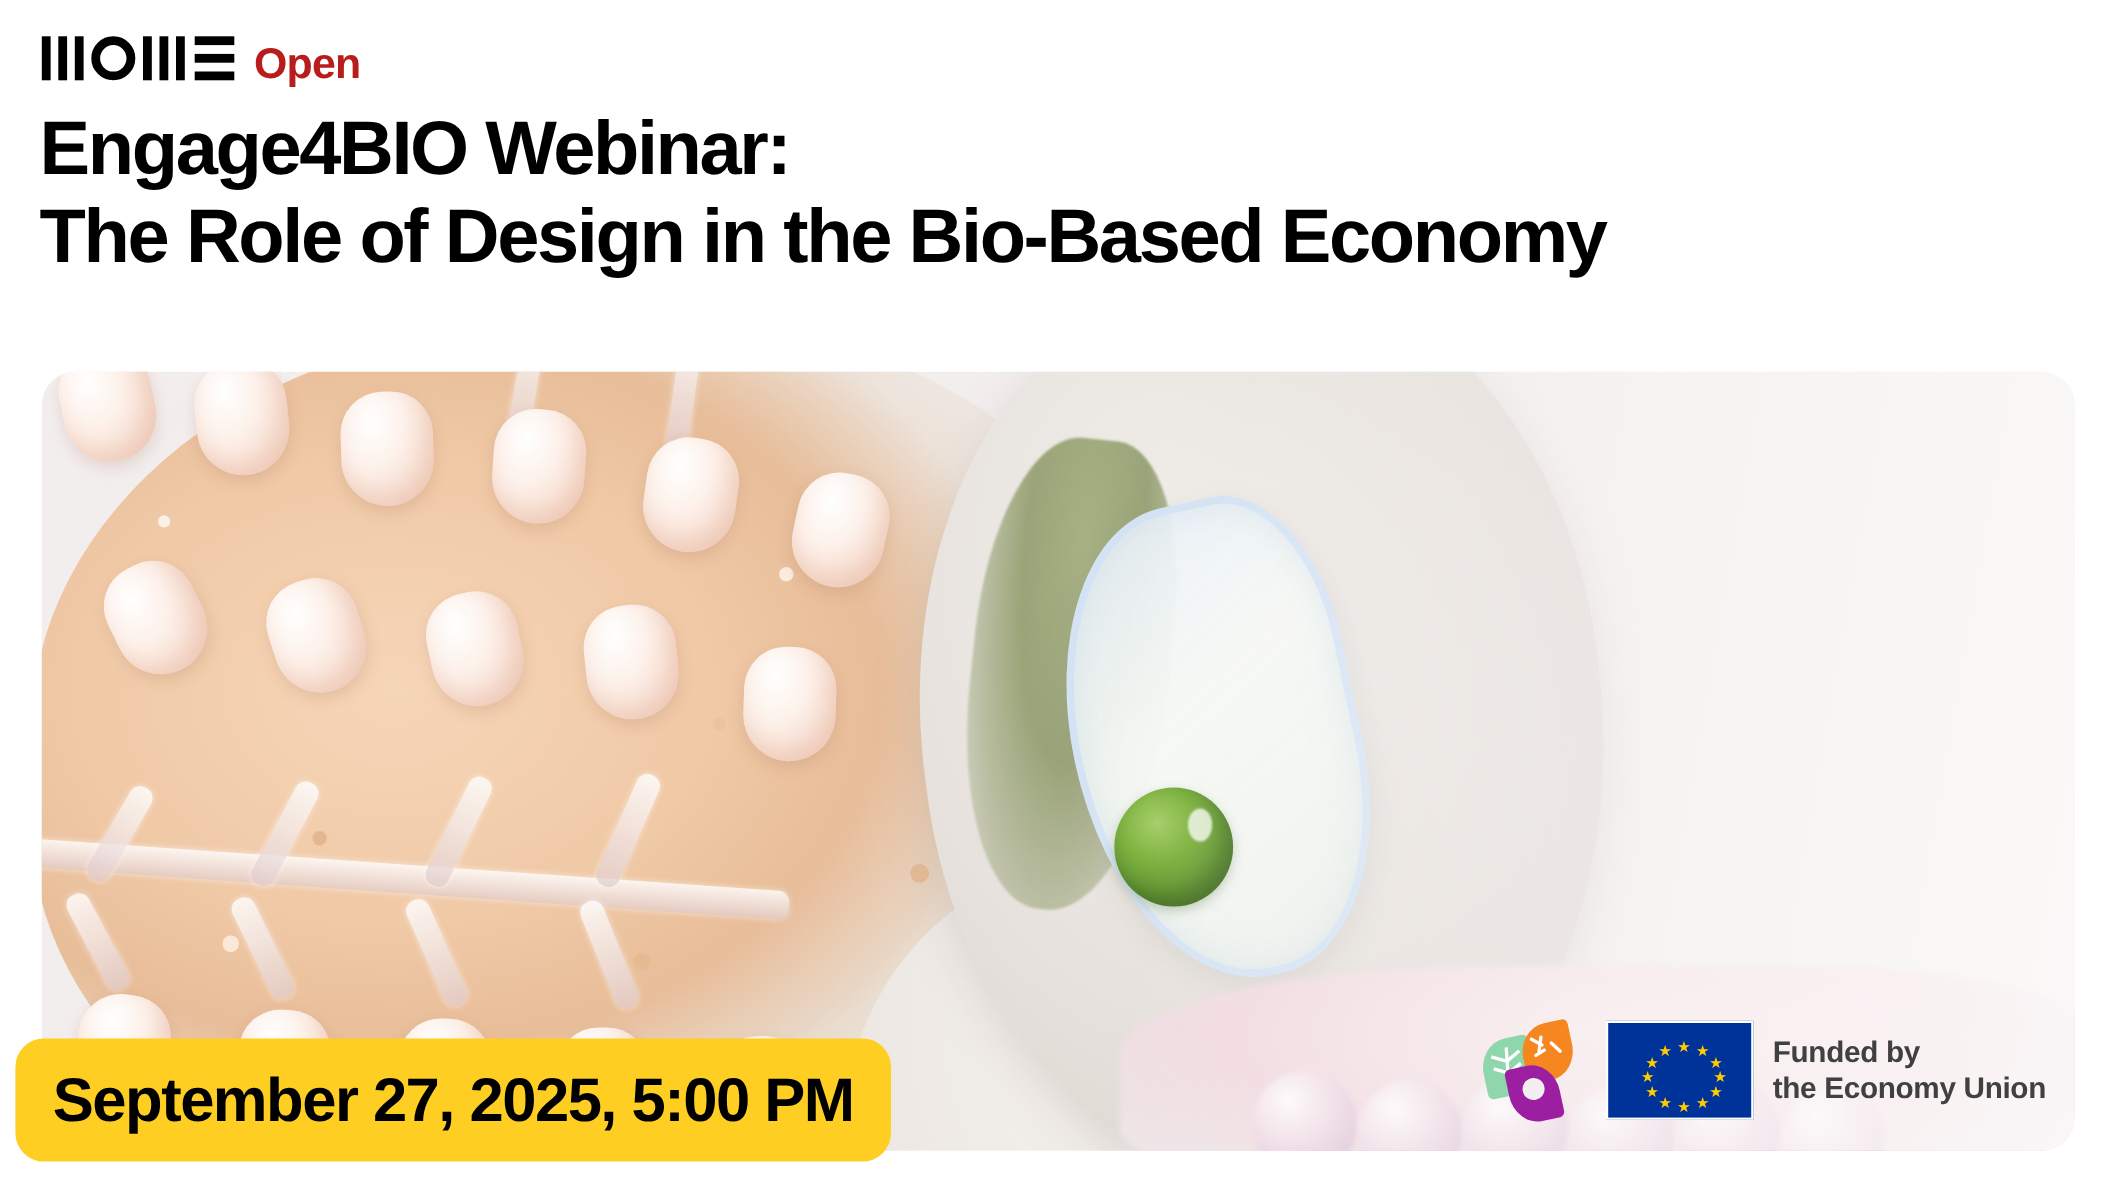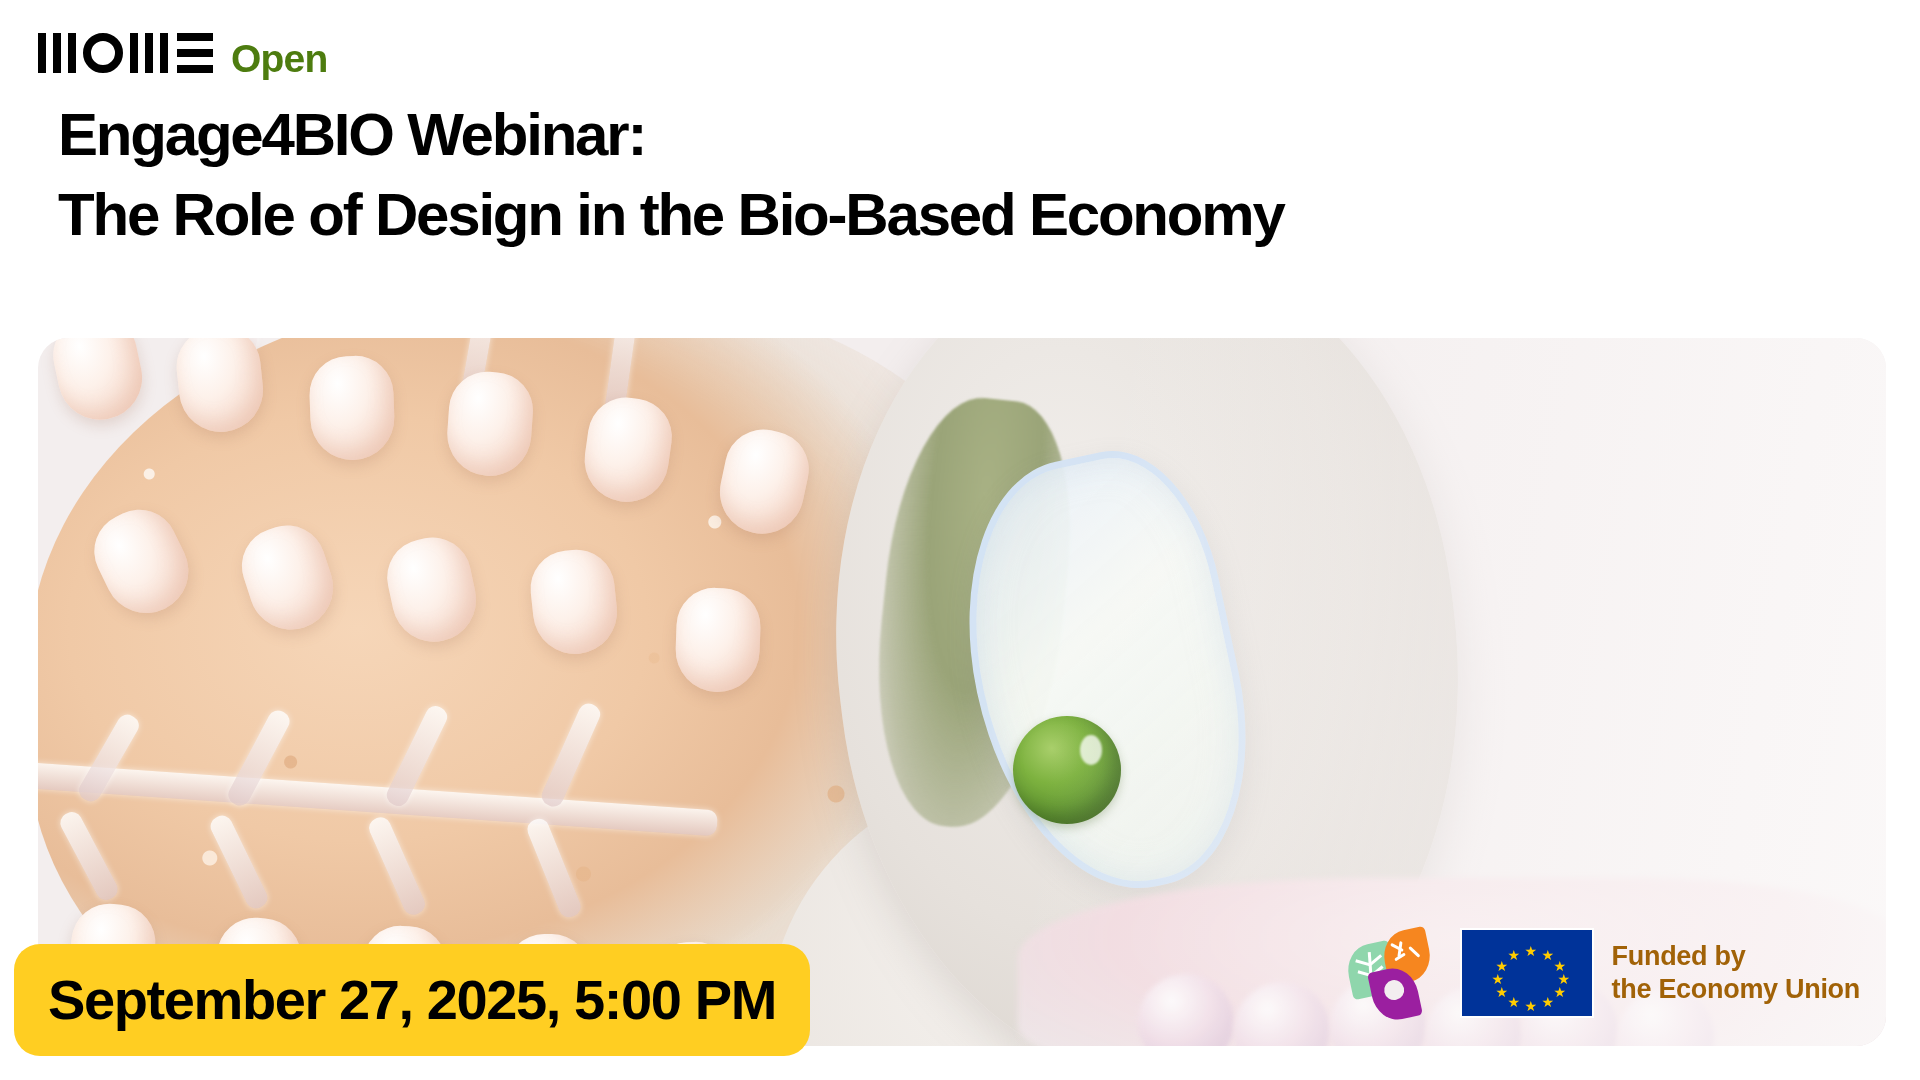--- a/index.html
+++ b/index.html
@@ -24,36 +24,35 @@
   }
   .logo-mark { display:flex; align-items:center; gap:7px; height:40px; }
   .lm-bar { width:8px; height:40px; background:#000; }
   .lm-o {
     width:40px; height:40px; border-radius:50%;
     border:8px solid #000; background:transparent;
   }
   .lm-e { display:flex; flex-direction:column; justify-content:space-between; width:36px; height:40px; margin-left:2px; }
   .lm-e span { display:block; width:36px; height:8px; background:#000; }
   .logo-word {
-    font-size:39px; font-weight:700; color:#4d7c0f;
+    font-size:39px; font-weight:700; color:#b91c1c;
     letter-spacing:-0.8px; line-height:40px;margin-top:11px;
   }
 
   
   .title {
     position:absolute;
     left:36px; top:95px;
     width:1860px;
     color:#000;
-    font-size:60px;
+    font-size:69px;
     font-weight:700;
     line-height:80px;
     letter-spacing:-2.2px;
     white-space:nowrap;
-    margin-left:22px;
   }
   .title-line { display:block; }
 
   
   .hero {
     position:absolute;
     left:38px; top:338px;
     width:1848px; height:708px;
     border-radius:30px;
     overflow:hidden;
@@ -221,21 +220,21 @@
   }
   .vein { position:absolute; background:#ffffff; }
   .flag {
     width:134px; height:90px;
     background:#003399;
     border:2px solid #ffffff;
     position:relative; flex:none;
   }
   .flag-star { position:absolute; color:#FFCC00; font-size:14px; line-height:14px; }
   .fund-text {
-    color:#a16207;
+    color:#404040;
     font-size:27px; font-weight:700; line-height:33px;
     letter-spacing:-0.3px; white-space:nowrap;
   }
 </style>
 </head>
 <body>
 
 <div id="poster">
 
   <div class="logo-row">

